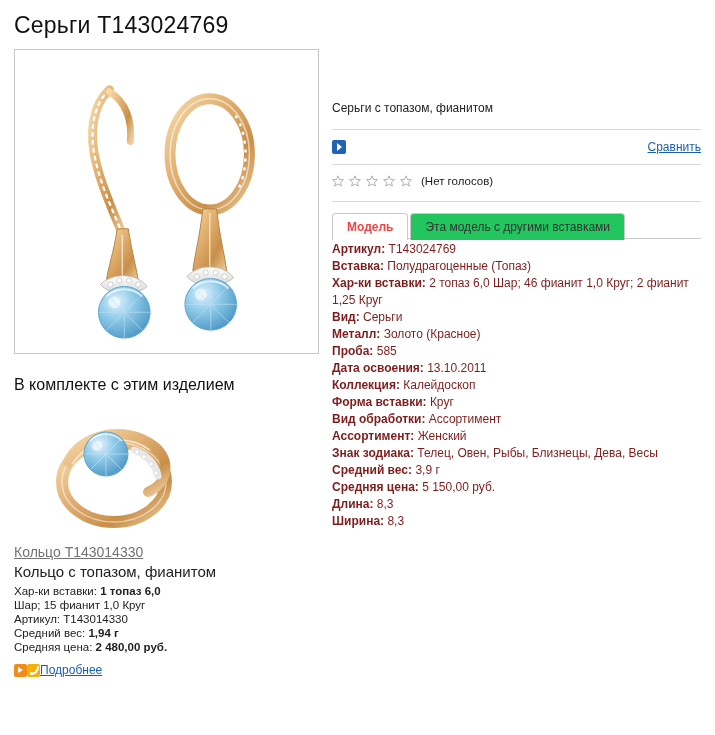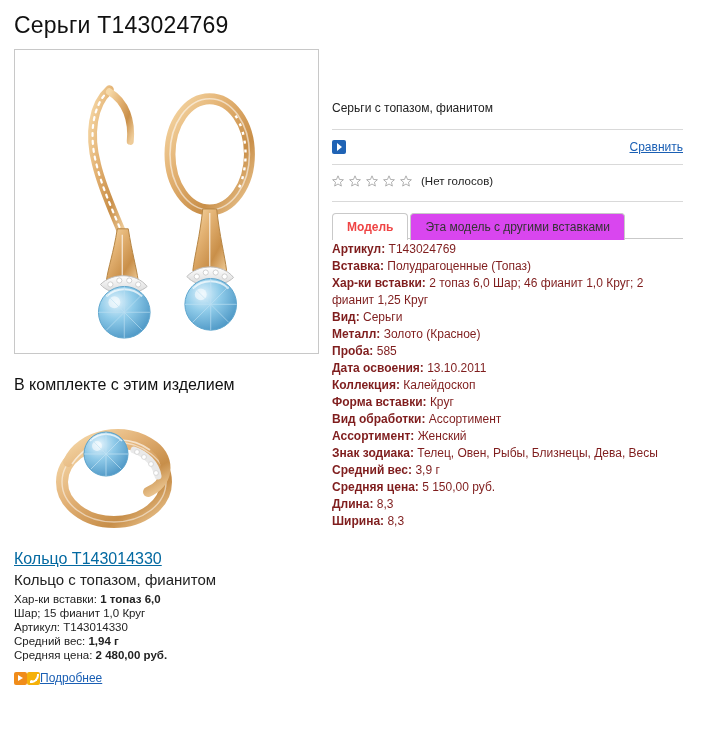--- a/index.html
+++ b/index.html
@@ -30,21 +30,21 @@
     padding: 10px 0 0 0;
   }
   .left-col {
     width: 320px;
     flex: 0 0 320px;
     padding-left: 14px;
   }
   .right-col {
     flex: 1 1 auto;
     padding-left: 12px;
-    padding-right: 32px;
+    padding-right: 14px;
     padding-top: 52px;
   }
   
   .main-photo {
     width: 305px;
     height: 305px;
     border: 1px solid #c8c8c8;
     background: #fff;
     position: relative;
     overflow: hidden;
@@ -60,26 +60,25 @@
     margin: 22px 0 10px 0;
   }
   .ring-photo {
     width: 200px;
     height: 130px;
     position: relative;
     margin-left: 8px;
     margin-bottom: 10px;
   }
   .ring-link {
-    color: #0369a1;
+    color: #737373;
     text-decoration: underline;
-    font-size: 16px;
+    font-size: 14px;
     display: inline-block;
     margin-bottom: 3px;
-    margin-top: 6px;
   }
   .ring-sub {
     font-size: 15px;
     color: #222;
     margin-bottom: 4px;
   }
   .ring-spec {
     font-size: 11.5px;
     color: #222;
     line-height: 14px;
@@ -193,21 +192,21 @@
     align-items: flex-end;
     position: relative;
     margin-top: 4px;
   }
   .tab {
     font-size: 12px;
     padding: 6px 14px 6px 14px;
     border: 1px solid #c9c9c9;
     border-bottom: none;
     border-radius: 4px 4px 0 0;
-    background: #d946ef;
+    background: #22c55e;
     color: #333;
     margin-right: 2px;
     position: relative;
     top: 1px;
   }
   .tab.active {
     background: #ffffff;
     font-weight: bold;
     color: #ef4444;
     border-color: #c9c9c9;

